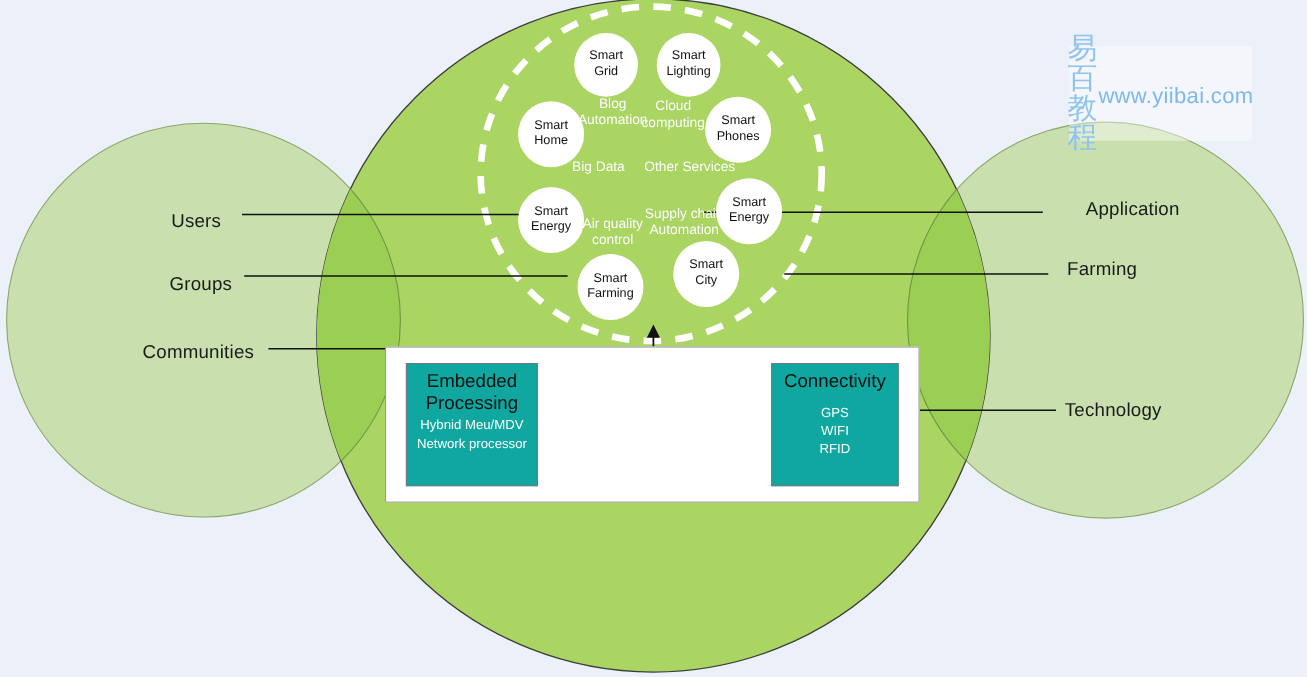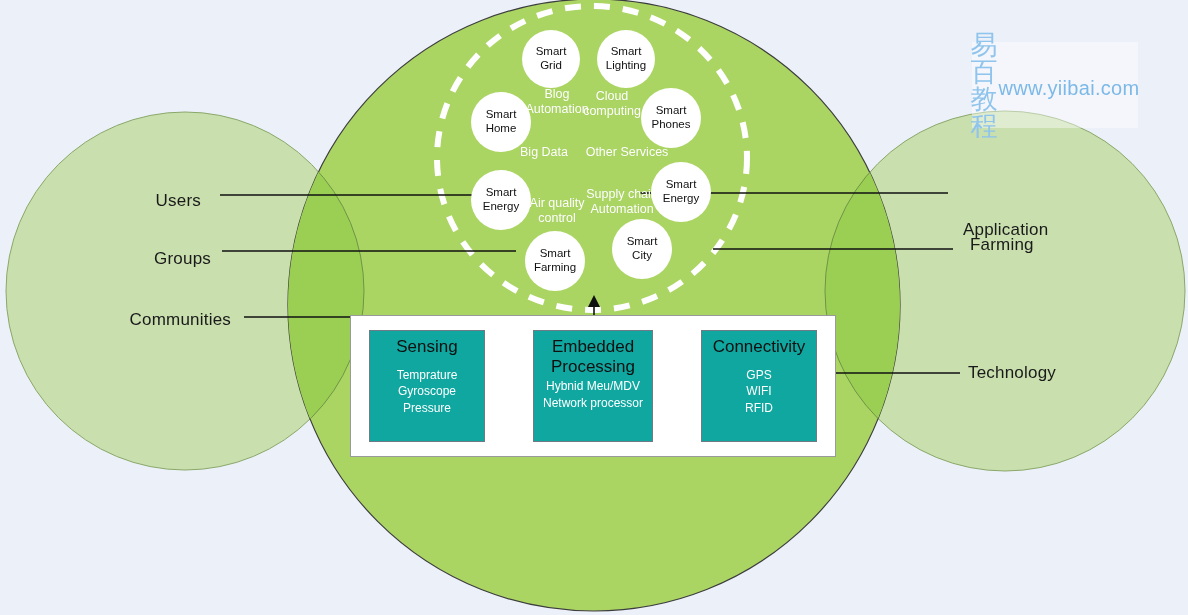--- a/index.html
+++ b/index.html
@@ -163,21 +163,21 @@
     </g>
   </svg>
 
   <div id="left-label-layer">
       <div class="side-label left" style="left: 201px; top: 201px;">Users</div>
       <div class="side-label left" style="left: 211px; top: 259px;">Groups</div>
       <div class="side-label left" style="left: 231px; top: 320px;">Communities</div>
     </div>
 
   <div id="right-label-layer">
-      <div class="side-label right" style="left: 963px; top: 190px; margin-top: 40px;">Application</div>
+      <div class="side-label right" style="left: 987px; top: 190px;">Application</div>
       <div class="side-label right" style="left: 970px; top: 245px;">Farming</div>
       <div class="side-label right" style="left: 968px; top: 373px;">Technology</div>
     </div>
 
   <div id="services-layer">
       <div class="svc" style="left: 557px; top: 102px;">Blog
 Automation</div>
       <div class="svc" style="left: 612px; top: 104px;">Cloud
 computing</div>
       <div class="svc" style="left: 544px; top: 152px;">Big Data</div>
@@ -217,26 +217,20 @@
         <span>Smart</span>
         <span>Farming</span>
       </div>
       <div class="bubble" style="left: 642px; top: 249px; width: 60px; height: 60px;">
         <span>Smart</span>
         <span>City</span>
       </div>
     </div>
 
   <div id="tech-panel">
-      <div class="tech-card">
-        <div class="tech-title" style="white-space: pre-line;">Sensing</div>
-        <div class="tech-items">Temprature
-Gyroscope
-Pressure</div>
-      </div>
       <div class="tech-card wide">
         <div class="tech-title" style="white-space: pre-line;">Embedded
 Processing</div>
         <div class="tech-items">Hybnid Meu/MDV
 Network processor</div>
       </div>
       <div class="tech-card">
         <div class="tech-title" style="white-space: pre-line;">Connectivity</div>
         <div class="tech-items">GPS
 WIFI

